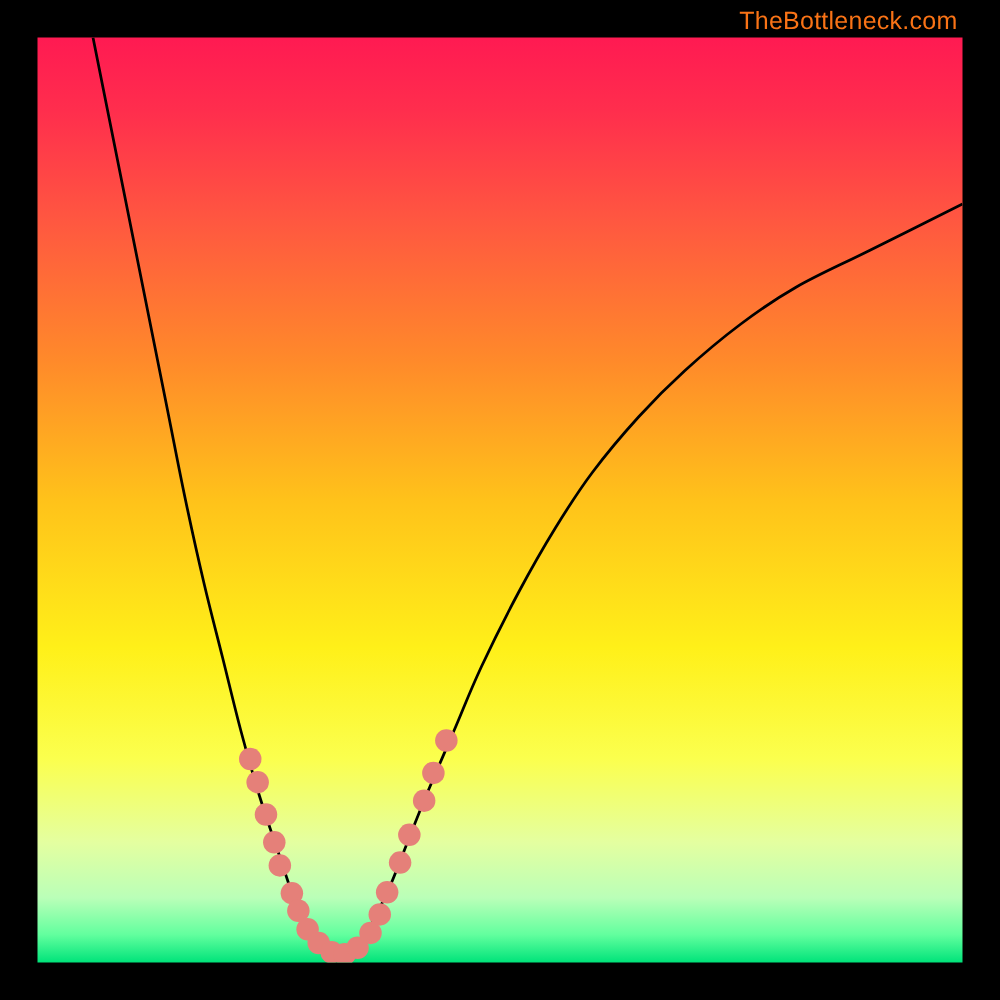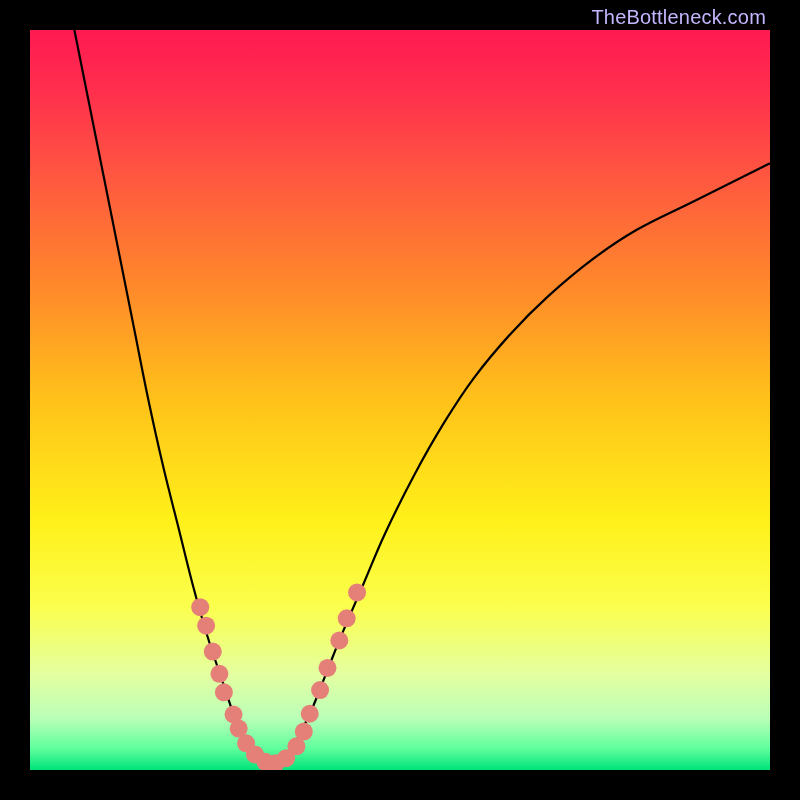--- a/index.html
+++ b/index.html
@@ -28,21 +28,21 @@
       #baffb8 93%,
       #62ff9e 97%,
       #00e37a 100%);
   }
   .watermark {
     position: absolute;
     top: 6px;
     right: 34px;
     font-family: Arial, Helvetica, sans-serif;
     font-size: 20px;
-    color: #c4b5fd;
+    color: #f97316;
     letter-spacing: 0.2px;
     font-weight: 500;
   }
   svg.curves {
     position: absolute;
     left: 0;
     top: 0;
     width: 740px;
     height: 740px;
   }

